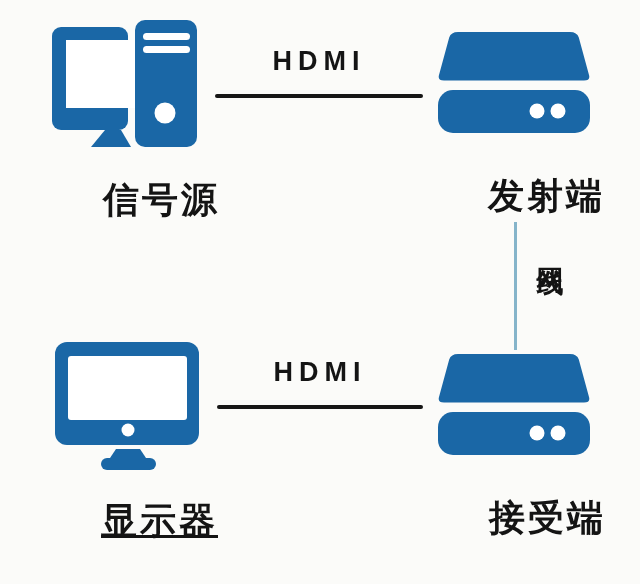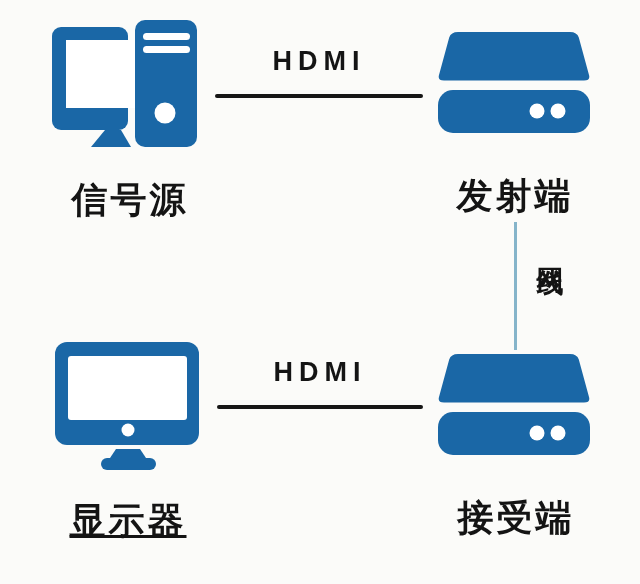--- a/index.html
+++ b/index.html
@@ -18,21 +18,21 @@
   }
   .canvas {
     position: relative;
     width: 640px;
     height: 584px;
     overflow: hidden;
   }
   .abs { position: absolute; }
   .node-label {
     position: absolute;
-    text-align: center;
+    text-align: right;
     font-weight: 700;
     font-size: 36px;
     letter-spacing: 3px;
     color: var(--text);
     white-space: nowrap;
   }
   .hdmi-label {
     position: absolute;
     text-align: center;
     font-weight: 700;

